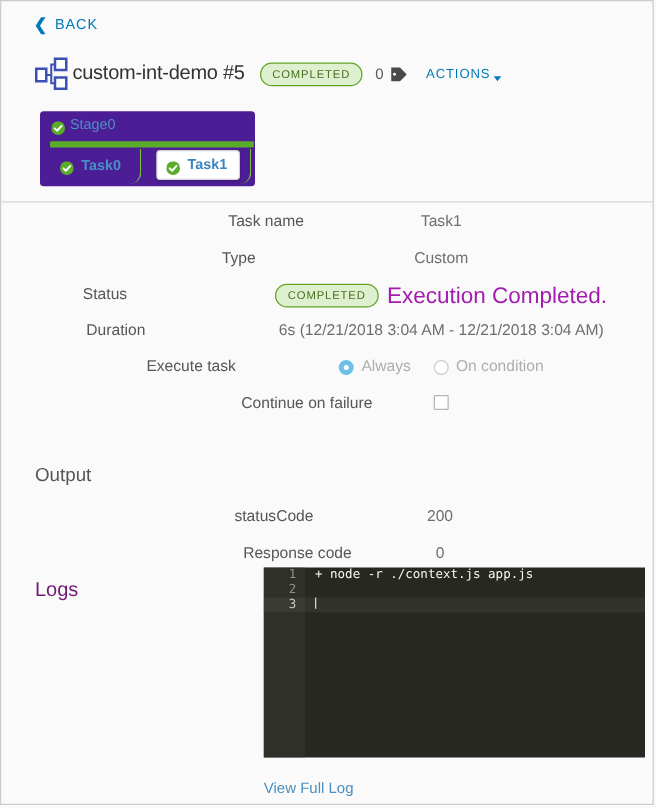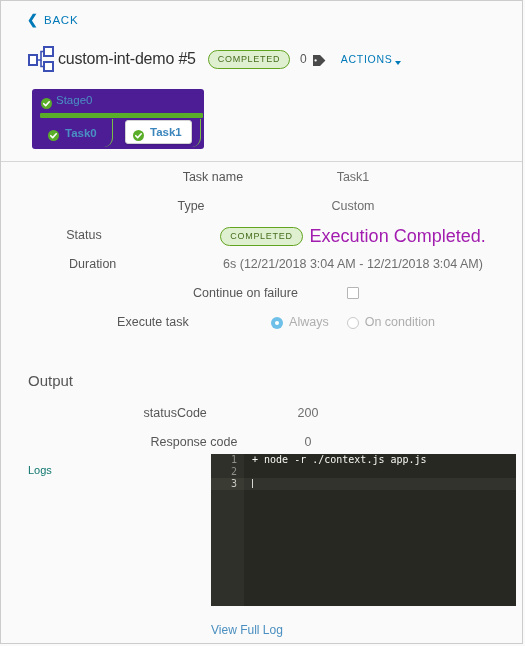--- a/index.html
+++ b/index.html
@@ -281,35 +281,36 @@
     left: 27px;
     top: 371px;
     font-size: 15px;
     color: #565656;
   }
   .out-rows {
     position: absolute;
     left: 0;
     top: 404px;
     width: 433px;
+    padding-left: 44px;
   }
 
   
   .logs-row {
     position: absolute;
     left: 0;
     top: 463px;
     width: 523px;
   }
   .logs-label {
     position: absolute;
     left: 27px;
     top: 0;
-    font-size: 11px;
-    color: #0f766e;
+    font-size: 16px;
+    color: #701a75;
   }
   .log-box {
     position: absolute;
     left: 210px;
     top: -10px;
     width: 305px;
     height: 152px;
     background: #272822;
     overflow: hidden;
     font-family: "DejaVu Sans Mono", monospace;
@@ -455,41 +456,41 @@
         <span class="status-msg">Execution Completed.</span>
       </div>
     </div>
 
     <div class="row">
       <div class="row-label">Duration</div>
       <div class="row-value">6s (12/21/2018 3:04 AM - 12/21/2018 3:04 AM)</div>
     </div>
 
     <div class="row">
-      <div class="row-label">Continue on failure</div>
-      <div class="row-value">
-        <span class="checkbox"></span>
-      </div>
-    </div>
-
-    <div class="row">
       <div class="row-label">Execute task</div>
       <div class="row-value">
         <div class="radio-group">
           <span class="radio-opt">
             <span class="radio on"></span>
             <span class="radio-label">Always</span>
           </span>
           <span class="radio-opt">
             <span class="radio off"></span>
             <span class="radio-label">On condition</span>
           </span>
         </div>
       </div>
     </div>
+
+    <div class="row">
+      <div class="row-label">Continue on failure</div>
+      <div class="row-value">
+        <span class="checkbox"></span>
+      </div>
+    </div>
   </div>
 
   <div class="section-title">Output</div>
 
   <div class="out-rows">
     <div class="row">
       <div class="row-label">statusCode</div>
       <div class="row-value">200</div>
     </div>
     <div class="row">

